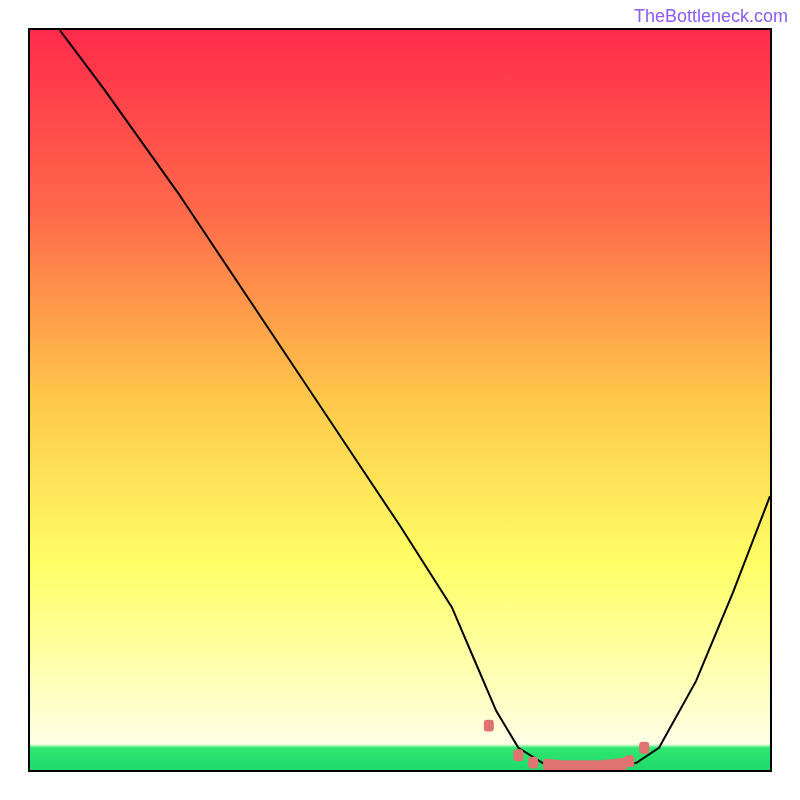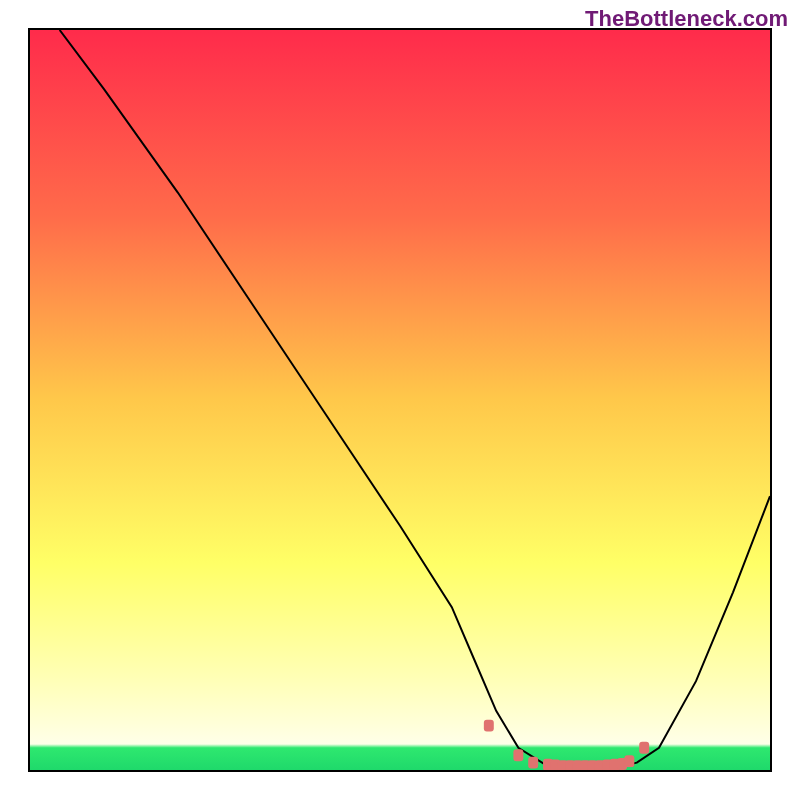--- a/index.html
+++ b/index.html
@@ -1,18 +1,18 @@
 <!DOCTYPE html>
 <html><head>
 <meta charset="utf-8">
 <style>
 * { margin: 0; padding: 0; box-sizing: border-box; }
 body { width: 800px; height: 800px; overflow: hidden; font-family: Arial, sans-serif; }
 .chart-container { width: 800px; height: 800px; position: relative; background: #fff; }
-.watermark { position: absolute; top: 6px; right: 12px; font-size: 22px; font-weight: bold; color: #701a75; z-index: 10; }
+.watermark { position: absolute; top: 6px; right: 12px; font-size: 18px; font-weight: normal; color: #8b5cf6; z-index: 10; }
 .plot-area { position: absolute; top: 28px; left: 28px; width: 744px; height: 744px; border: 2px solid #000; overflow: hidden; }
 .gradient-bg { position: absolute; top: 0; left: 0; width: 100%; height: 100%; }
 svg.curve { position: absolute; top: 0; left: 0; width: 100%; height: 100%; }
 </style>
 </head>
 <body>
 
 <div class="chart-container">
   <div class="watermark">TheBottleneck.com</div>
   <div class="plot-area">

